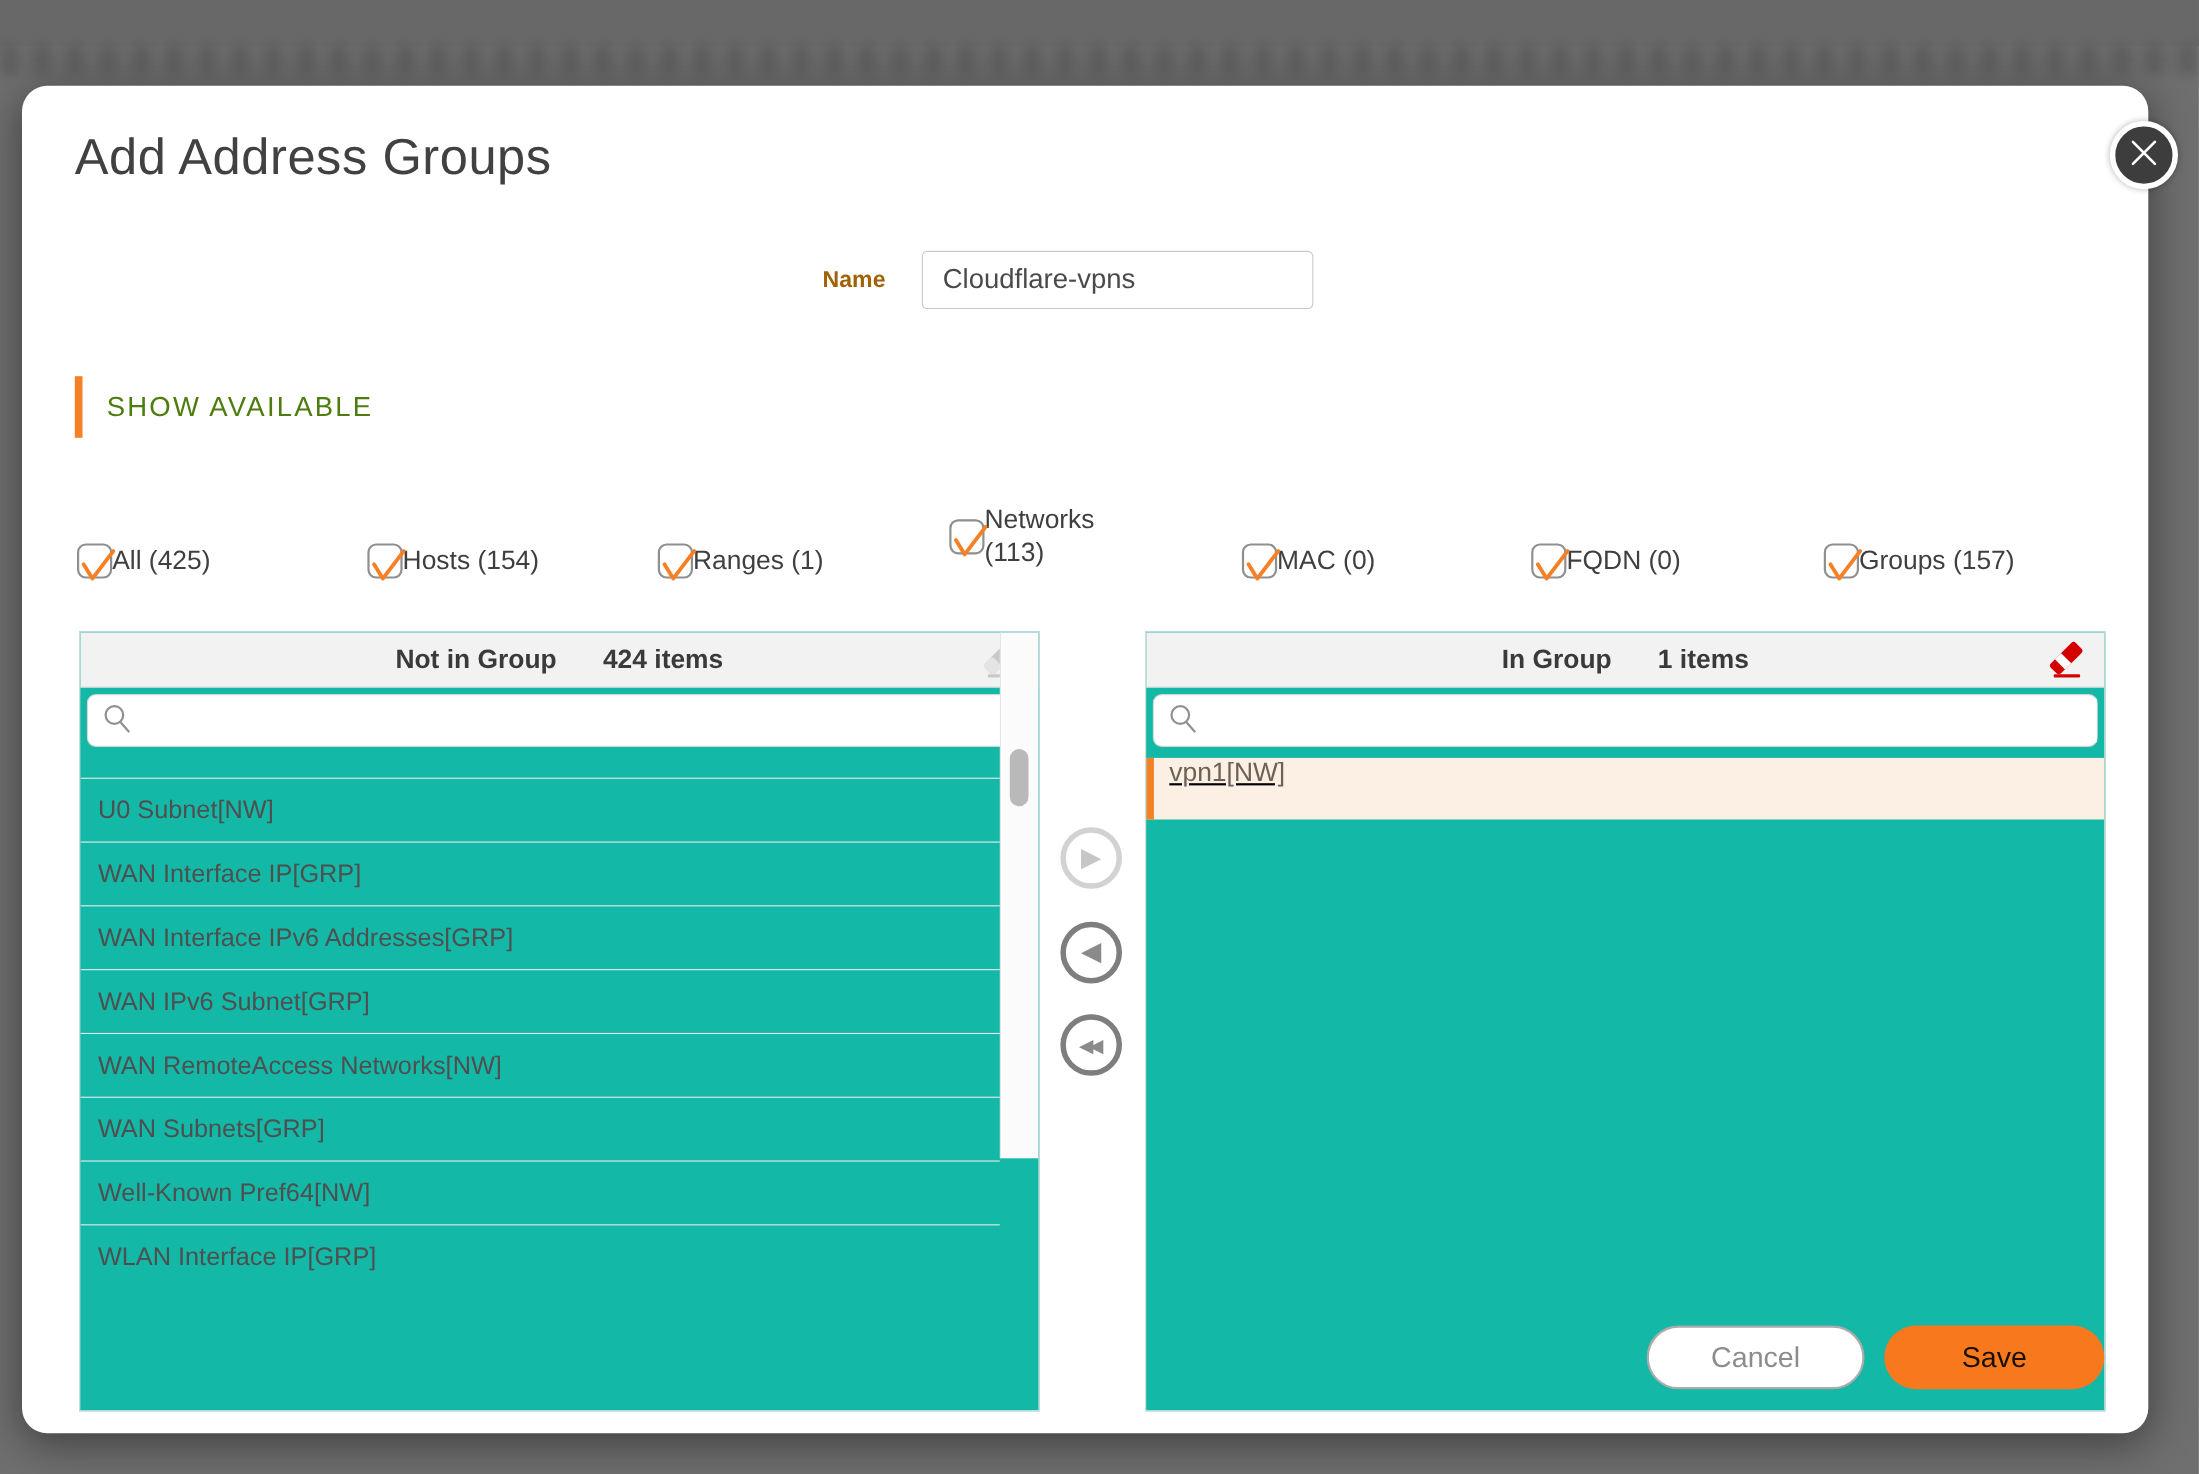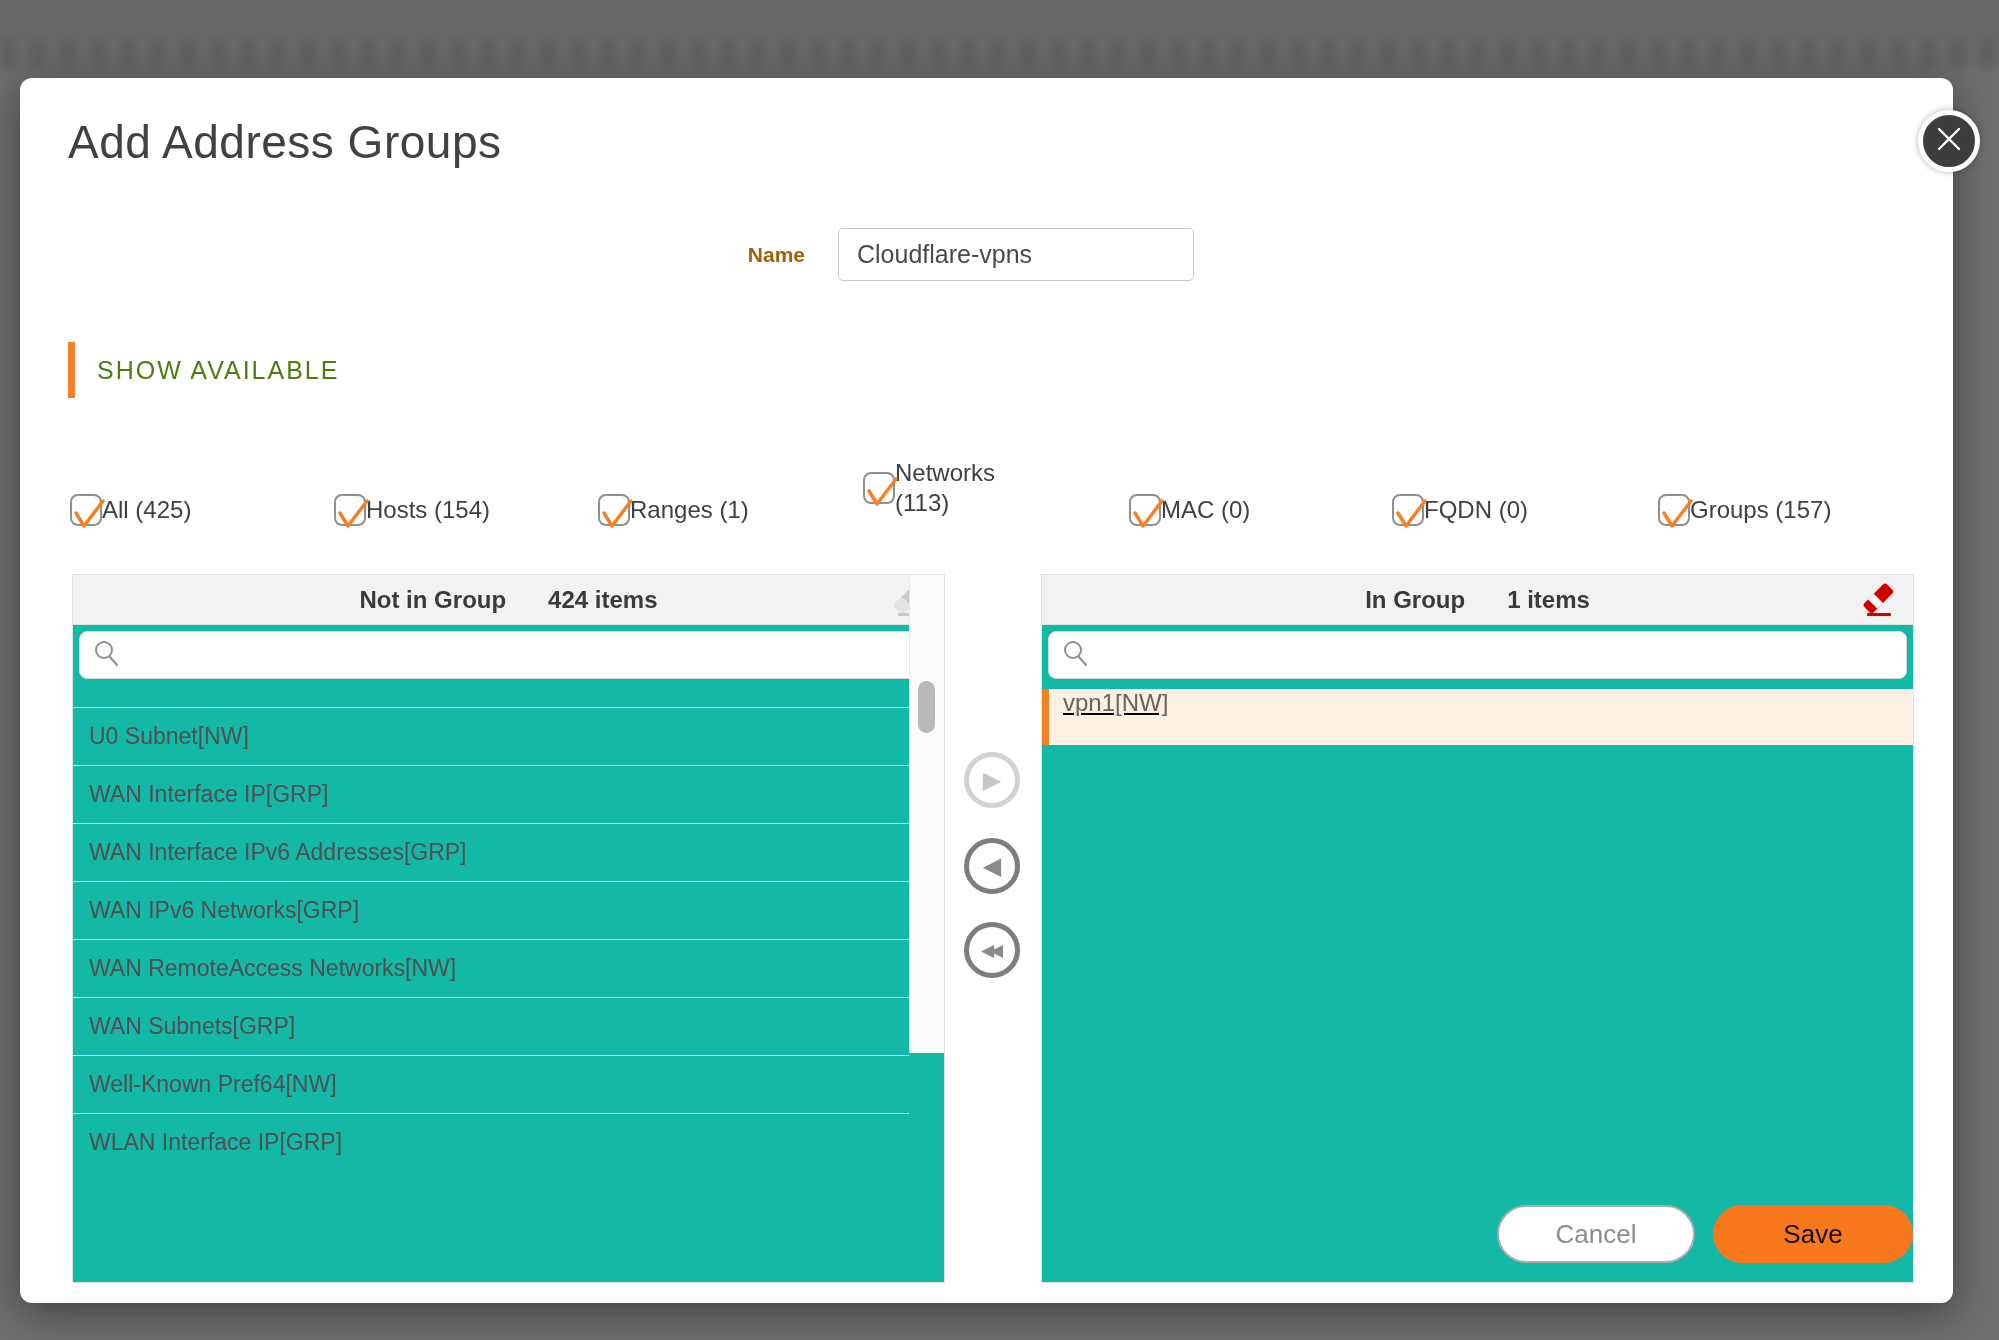--- a/index.html
+++ b/index.html
@@ -7,21 +7,21 @@
     font-family:"Liberation Sans", sans-serif; }
   body { background:#6f6f6f; position:relative; }
 
   
   .ghost-band { position:absolute; left:0; top:40px; width:100%; height:28px;
     background:repeating-linear-gradient(90deg,#5c5c5c 0 16px,#6a6a6a 16px 30px);
     filter:blur(5px); opacity:.8; }
   .ghost-top { position:absolute; left:0; top:0; width:100%; height:42px; background:#686868; }
 
   .modal { position:absolute; left:20px; top:78px; width:1933px; height:1225px;
-    background:#ffffff; border-radius:12px; box-shadow:0 8px 40px rgba(0,0,0,.45); }
+    background:#ffffff; border-radius:23px; box-shadow:0 8px 40px rgba(0,0,0,.45); }
 
   .close-btn { position:absolute; left:1898px; top:32px; width:62px; height:62px;
     border-radius:50%; background:#3d3d3d; border:5px solid #ffffff;
     display:flex; align-items:center; justify-content:center; cursor:pointer;
     box-shadow:0 0 6px rgba(0,0,0,.3); }
 
   .title { position:absolute; left:48px; top:36px; font-size:46px; line-height:56px;
     font-weight:500; color:#414141; letter-spacing:.5px; }
 
   .name-row { position:absolute; left:690px; top:150px; display:flex; align-items:center; }
@@ -197,21 +197,21 @@
           <line x1="17" y1="18" x2="24" y2="26" stroke="#909090" stroke-width="2" stroke-linecap="round"></line>
         </svg>
       </span>
       <input class="search-input" type="text" style="">
     </div>
     <div class="list with-gutter">
       <div class="rowset">
         <div class="row">U0 Subnet[NW]</div>
         <div class="row">WAN Interface IP[GRP]</div>
         <div class="row">WAN Interface IPv6 Addresses[GRP]</div>
-        <div class="row">WAN IPv6 Networks[GRP]</div>
+        <div class="row">WAN IPv6 Subnet[GRP]</div>
         <div class="row">WAN RemoteAccess Networks[NW]</div>
         <div class="row">WAN Subnets[GRP]</div>
         <div class="row">Well-Known Pref64[NW]</div>
         <div class="row">WLAN Interface IP[GRP]</div>
       </div>
     </div>
     <div class="gutter">
       <div class="thumb"></div>
     </div>
   </div>

